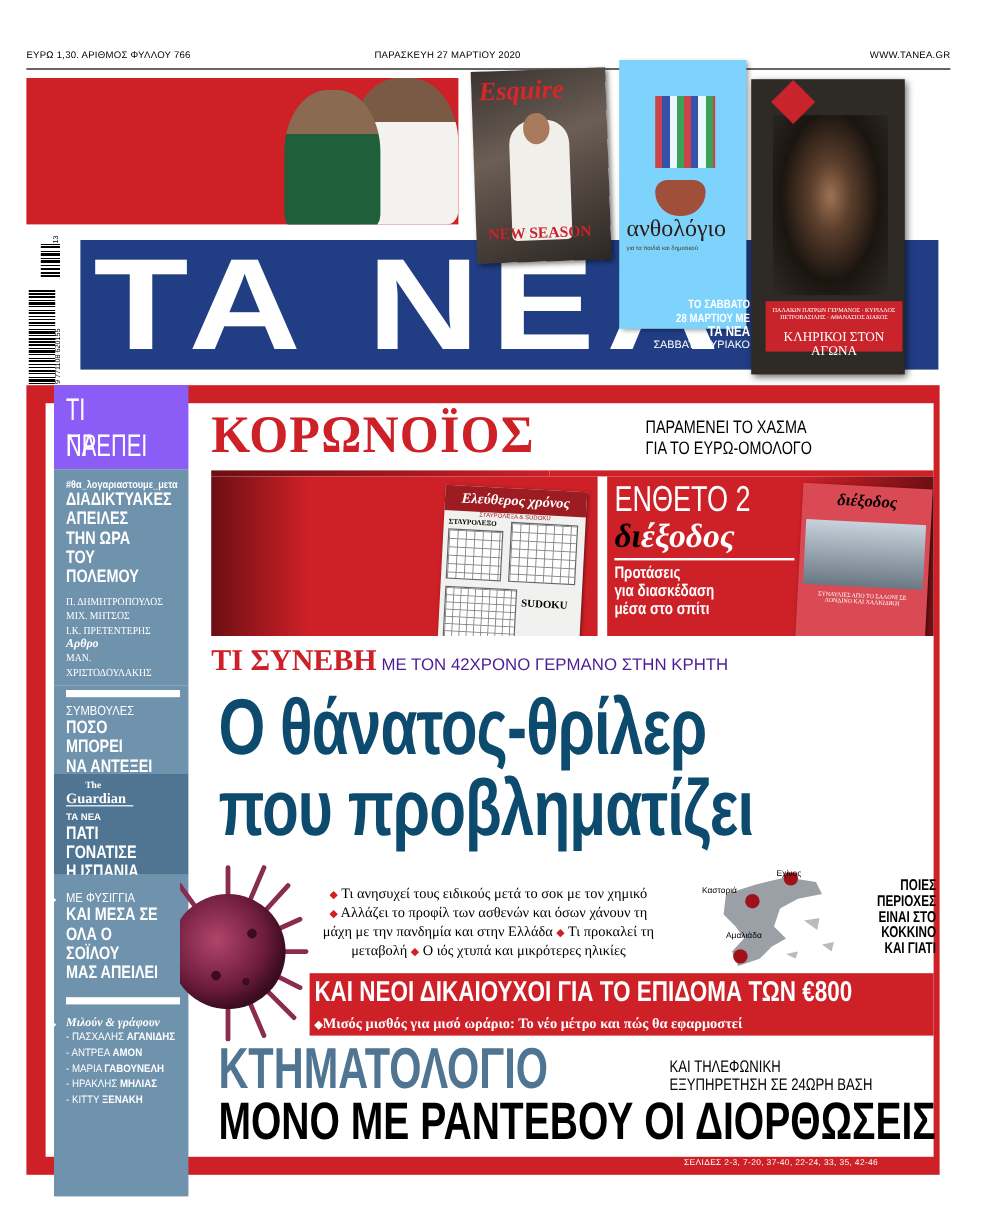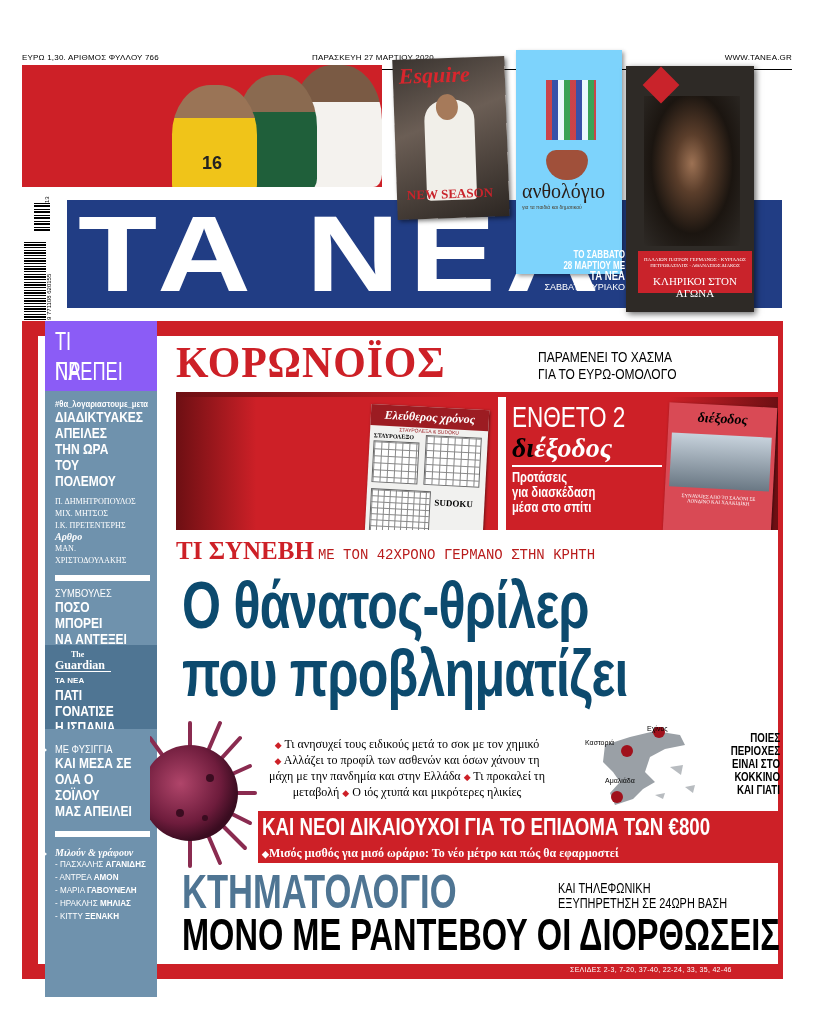--- a/index.html
+++ b/index.html
@@ -1,20 +1,20 @@
 <!DOCTYPE html>
 <html><head>
 <meta charset="utf-8">
 <style>
   * { box-sizing: border-box; margin: 0; padding: 0; }
   body { width: 820px; height: 1021px; background: #ffffff; position: relative; overflow: hidden; font-family: "Liberation Sans", sans-serif; }
   .abs { position: absolute; }
 
   
-  .topbar { left: 22px; top: 50px; width: 770px; height: 20px; border-bottom: 1.5px solid #000; font-size: 8px; color: #000; letter-spacing: 0.2px; }
+  .topbar { left: 22px; top: 38px; width: 770px; height: 20px; border-bottom: 1.5px solid #000; font-size: 8px; color: #000; letter-spacing: 0.2px; }
   .topbar span { position: absolute; top: 3px; }
 
   
   .sport { left: 22px; top: 65px; width: 360px; height: 122px; background: #cd2027; overflow: hidden; }
   .sport-text { left: 12px; top: 6px; color: #fff; }
   .sport-line { font-size: 17px; line-height: 18px; transform: scaleX(0.78); display:block; transform-origin:left; text-shadow: 1px 1px 2px #000; }
   .sport-tag { font-size: 15px; font-style: italic; font-weight: bold; color: #fff; margin-top: 8px; transform: scaleX(0.9); transform-origin:left; display:block; text-shadow: 1px 1px 1px #000;}
   .player { border-radius: 45% 45% 10% 10%; }
 
   
@@ -81,21 +81,21 @@
   .ins-script.black span { color: #fff; }
   .ins-rule { height: 1.5px; background: #fff; margin: 2px 0 3px; width: 175px; }
   .ins-desc { color: #fff; font-size: 14px; line-height: 15px; font-weight: bold; transform: scaleX(0.8); transform-origin:left; display:block; }
   .ins-page { position:absolute; background: #f1f1ef; box-shadow: 1px 1px 3px rgba(0,0,0,0.5); transform: rotate(3deg); }
   .ins-page-head { background: #9c1c22; color: #fff; font-family: "Liberation Serif", serif; font-style: italic; font-weight: bold; font-size: 12px; text-align:center; padding: 3px 0; }
   .grid { position:absolute; background-color: #fff; background-image: linear-gradient(#888 1px, transparent 1px), linear-gradient(90deg, #888 1px, transparent 1px); background-size: 7px 7px; border: 1px solid #666; }
 
   
   .ti-synevi { left: 176px; top: 537px; }
   .ti-red { color: #cd2027; font-family: "Liberation Serif", serif; font-weight: bold; font-size: 25px; }
-  .ti-black { color: #b91c1c; font-family: Liberation Mono, monospace; font-size: 14px; margin-left: 4px; }
+  .ti-black { color: #4c1d95; font-family: Liberation Sans, sans-serif; font-size: 14px; margin-left: 4px; }
   .big-head { left: 182px; top: 571px; color: #0c4a6e; font-weight: bold; font-size: 66px; line-height: 68px; letter-spacing: -1px; }
   .big-head span { display:block; transform: scaleX(0.76); transform-origin: left; }
 
   .virus { left: 150px; top: 718px; width: 108px; height: 150px; }
 
   .bullets { left: 262px; top: 737px; width: 290px; font-family: "Liberation Serif", serif; font-size: 12px; line-height: 15px; color: #000; text-align: center; }
   .dia { color: #cd2027; font-size: 9px; }
 
   .map { left: 585px; top: 727px; width: 120px; height: 80px; }
   .map-note { left: 706px; top: 731px; width: 74px; text-align: right; font-weight: bold; font-size: 13px; line-height: 13px; color: #000; }
@@ -117,23 +117,20 @@
 
 <div class="abs topbar">
   <span style="left:0">ΕΥΡΩ 1,30. ΑΡΙΘΜΟΣ ΦΥΛΛΟΥ 766</span>
   <span style="left:290px">ΠΑΡΑΣΚΕΥΗ 27 ΜΑΡΤΙΟΥ 2020</span>
   <span style="right:0">WWW.TANEA.GR</span>
 </div>
 
 <div class="abs sport">
   <div class="abs player" style="left:270px;top:0;width:90px;height:122px;background:linear-gradient(#7a5a44 0 30%, #f4f2ee 30% 100%);"></div>
   <div class="abs player" style="left:215px;top:10px;width:80px;height:115px;background:linear-gradient(#8a6a50 0 32%, #1f5f3a 32% 100%);"></div>
-  <div class="abs player" style="left:150px;top:20px;width:85px;height:110px;background:linear-gradient(#9a7456 0 30%, #f0c419 30% 100%);">
-    <span style="position:absolute;left:30px;top:68px;font-size:18px;font-weight:bold;color:#222;">16</span>
-  </div>
 </div>
 
 <div class="abs barcode">
   <div style="position:absolute;left:10px;top:8px;width:16px;height:28px;background:repeating-linear-gradient(0deg,#000 0 2px,#fff 2px 3px,#000 3px 4px,#fff 4px 6px);"></div>
   <div style="position:absolute;left:0;top:45px;width:22px;height:80px;background:repeating-linear-gradient(0deg,#000 0 1px,#fff 1px 2px,#000 2px 4px,#fff 4px 5px,#000 5px 6px,#fff 6px 8px);"></div>
   <div style="position:absolute;left:22px;top:125px;font-size:6px;transform:rotate(-90deg);transform-origin:left top;white-space:nowrap;">9 771108 620155</div>
   <div style="position:absolute;left:20px;top:8px;font-size:6px;transform:rotate(-90deg);transform-origin:left top;">13</div>
 </div>
 
 <div class="abs masthead"></div>

